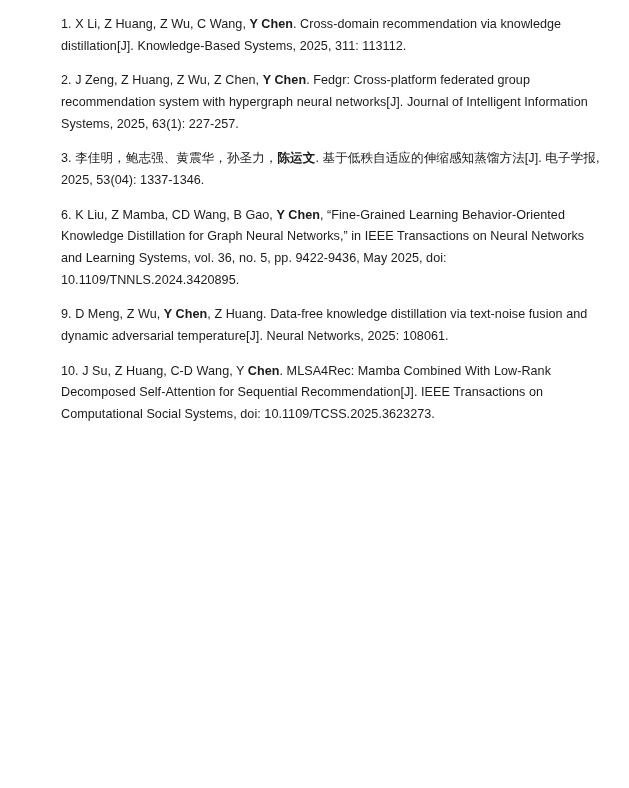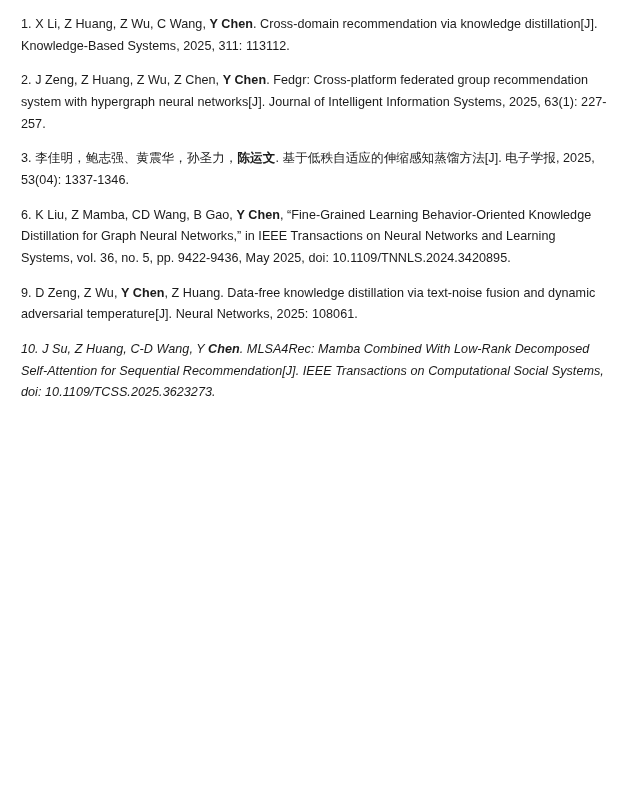--- a/index.html
+++ b/index.html
@@ -9,39 +9,39 @@
   }
   body {
     width: 629px;
     min-height: 788px;
     font-family: "Liberation Sans", sans-serif;
     color: #1b1b1b;
   }
   #publication-list {
     padding: 14px 22px 10px 21px;
     box-sizing: border-box;
+    margin-left: 40px;
   }
   .ref-item {
     font-size: 12.6px;
     line-height: 1.72;
     margin: 0 0 13px 0;
     text-align: left;
     letter-spacing: 0.05px;
   }
   .ref-item:last-child {
     margin-bottom: 0;
-    font-style: italic;
   }
   .bold {
     font-weight: bold;
   }
 </style>
 </head>
 <body>
 
 <div id="publication-list">
     <p class="ref-item"><span>1.</span><span> X Li, Z Huang, Z Wu, C Wang, </span><span class="bold">Y Chen</span><span>. Cross-domain recommendation via knowledge distillation[J]. Knowledge-Based Systems, 2025, 311: 113112.</span></p>
     <p class="ref-item"><span>2.</span><span> J Zeng, Z Huang, Z Wu, Z Chen, </span><span class="bold">Y Chen</span><span>. Fedgr: Cross-platform federated group recommendation system with hypergraph neural networks[J]. Journal of Intelligent Information Systems, 2025, 63(1): 227-257.</span></p>
     <p class="ref-item"><span>3.</span><span> 李佳明，鲍志强、黄震华，孙圣力，</span><span class="bold">陈运文</span><span>. 基于低秩自适应的伸缩感知蒸馏方法[J]. 电子学报, 2025, 53(04): 1337-1346.</span></p>
     <p class="ref-item"><span>6.</span><span> K Liu, Z Mamba, CD Wang, B Gao, </span><span class="bold">Y Chen</span><span>, “Fine-Grained Learning Behavior-Oriented Knowledge Distillation for Graph Neural Networks,” in IEEE Transactions on Neural Networks and Learning Systems, vol. 36, no. 5, pp. 9422-9436, May 2025, doi: 10.1109/TNNLS.2024.3420895.</span></p>
-    <p class="ref-item"><span>9.</span><span> D Zeng, Z Wu, </span><span class="bold">Y Chen</span><span>, Z Huang. Data-free knowledge distillation via text-noise fusion and dynamic adversarial temperature[J]. Neural Networks, 2025: 108061.</span></p>
+    <p class="ref-item"><span>9.</span><span> D Meng, Z Wu, </span><span class="bold">Y Chen</span><span>, Z Huang. Data-free knowledge distillation via text-noise fusion and dynamic adversarial temperature[J]. Neural Networks, 2025: 108061.</span></p>
     <p class="ref-item"><span>10.</span><span> J Su, Z Huang, C-D Wang, Y </span><span class="bold">Chen</span><span>. MLSA4Rec: Mamba Combined With Low-Rank Decomposed Self-Attention for Sequential Recommendation[J]. IEEE Transactions on Computational Social Systems, doi: 10.1109/TCSS.2025.3623273.</span></p>
   </div>
 
 </body></html>

